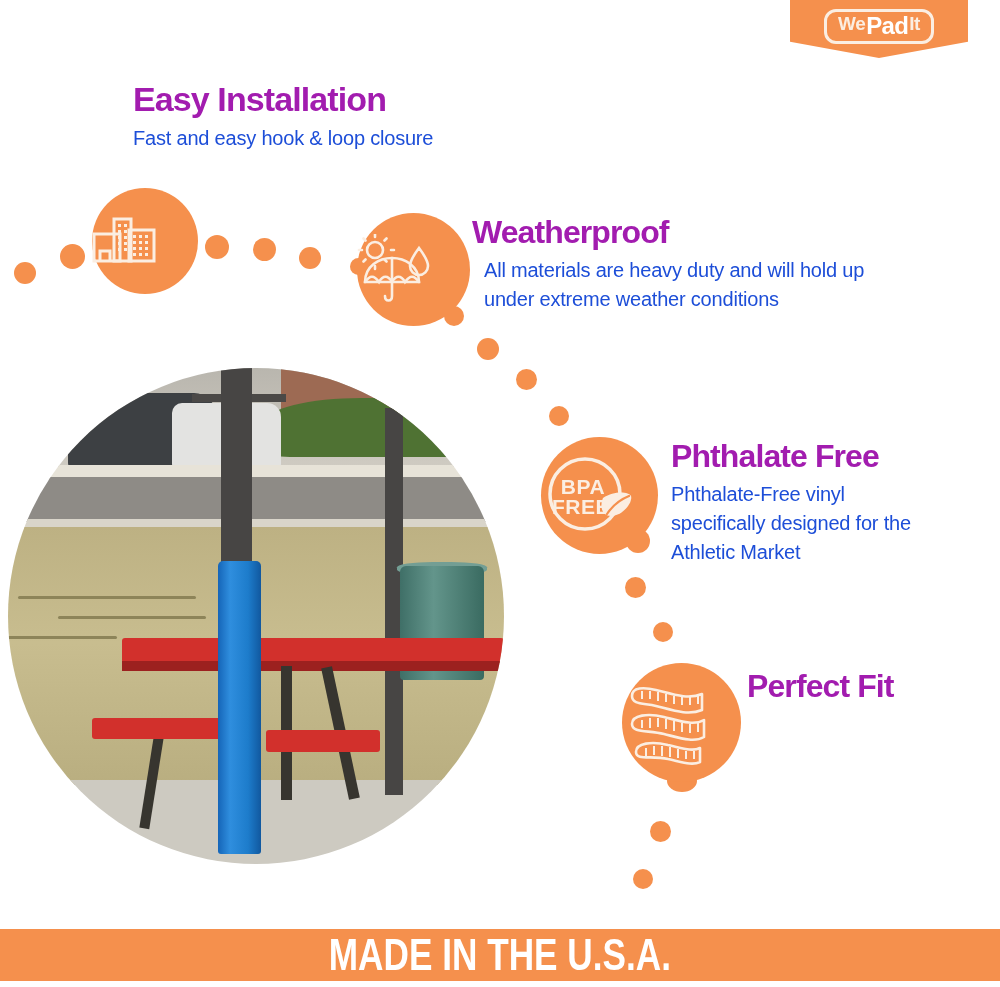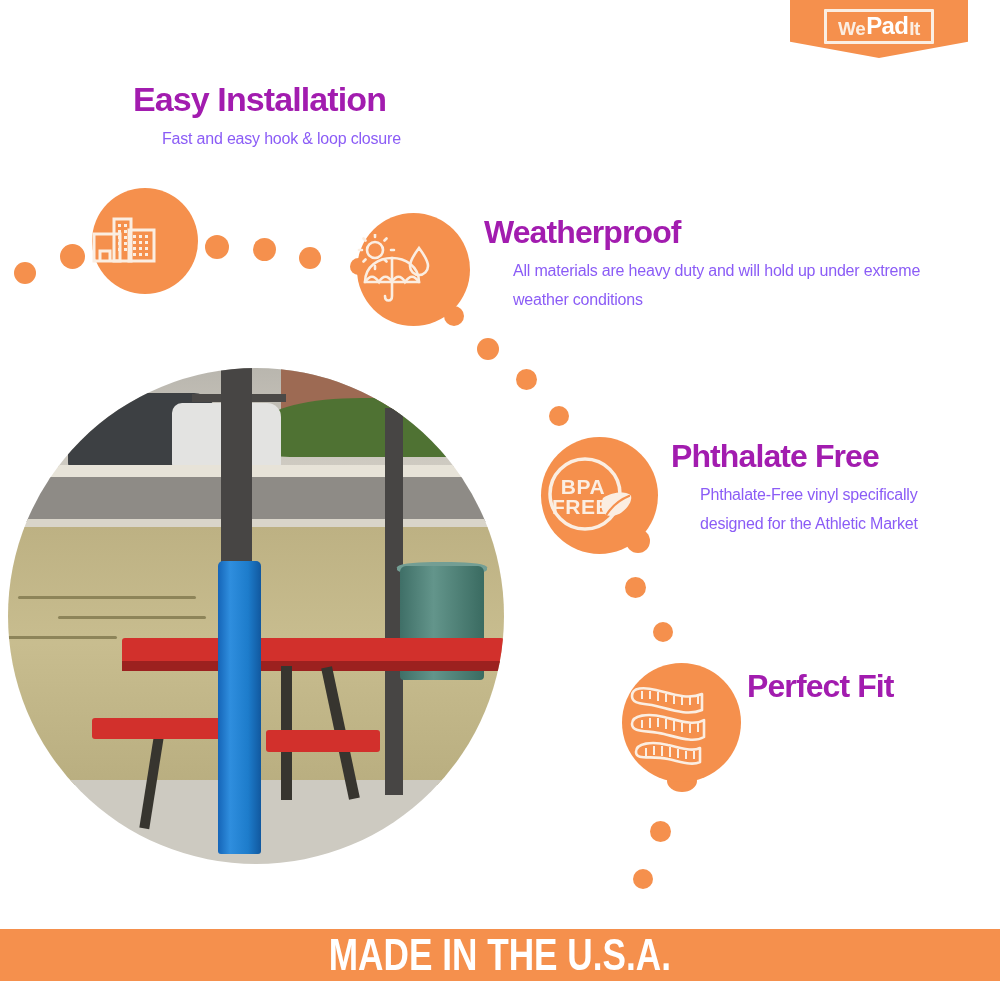--- a/index.html
+++ b/index.html
@@ -28,24 +28,24 @@
     background: #F5904D;
     -webkit-clip-path: polygon(0 0, 100% 0, 100% 72%, 50% 100%, 0 72%);
     clip-path: polygon(0 0, 100% 0, 100% 72%, 50% 100%, 0 72%);
     display: flex;
     align-items: flex-start;
     justify-content: center;
   }
   .logo-plate {
     margin-top: 9px;
     border: 3px solid #FBEEE2;
-    border-radius: 1px;
+    border-radius: 12px;
     padding: 2px 11px 3px 11px;
     display: flex;
-    align-items: flex-end;
+    align-items: flex-start;
     line-height: 1;
   }
   .logo-we, .logo-it {
     color: #FBEEE2;
     font-size: 19px;
     font-weight: bold;
     letter-spacing: -0.4px;
   }
   .logo-pad {
     color: #ffffff;
@@ -58,31 +58,30 @@
   
   .feature-title {
     position: absolute;
     color: #a21caf;
     font-weight: bold;
     letter-spacing: -0.9px;
     white-space: nowrap;
   }
   .feature-desc {
     position: absolute;
-    color: #8b5cf6;
-    font-size: 16px;
+    color: #1d4ed8;
+    font-size: 20px;
     line-height: 29px;
     letter-spacing: -0.2px;
-    margin-left: 29px;
   }
 
   #t-easy    { left: 133px; top: 80px;  font-size: 34px; }
   #d-easy    { left: 133px; top: 124px; }
 
-  #t-weather { left: 484px; top: 214px; font-size: 32px; }
+  #t-weather { left: 472px; top: 214px; font-size: 32px; }
   #d-weather { left: 484px; top: 256px; width: 420px; }
 
   #t-phth    { left: 671px; top: 438px; font-size: 32px; }
   #d-phth    { left: 671px; top: 480px; width: 270px; }
 
   #t-fit     { left: 747px; top: 668px; font-size: 32px; }
   #d-fit     { left: 747px; top: 710px; width: 230px; }
 
   
   .icon-circle {

